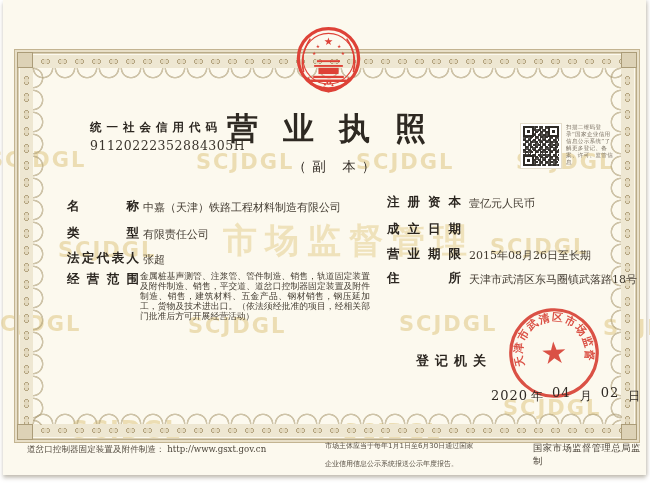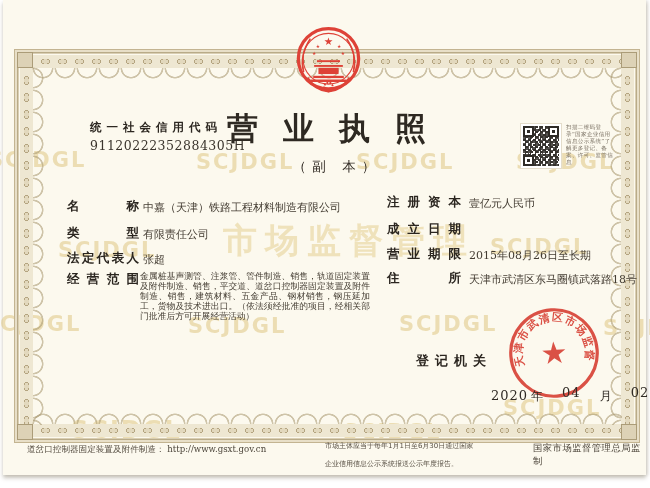--- a/index.html
+++ b/index.html
@@ -65,21 +65,21 @@
   .flabel{position:absolute;width:72px;font-size:12.5px;font-weight:bold;color:#2b2620;}
   .fvalue{position:absolute;font-size:11px;color:#433c32;font-family:"DejaVu Serif",serif;}
   .justify{display:flex;justify-content:space-between;}
   .scope-val{width:230px;font-size:8.8px;line-height:10px;text-align:justify;}
   
   .reg-label{position:absolute;left:413px;top:352px;width:70px;font-size:13px;font-weight:bold;color:#2b2620;}
   .seal{position:absolute;left:504px;top:306px;width:94px;height:94px;opacity:.88;transform:rotate(-4deg);}
   .dateline{position:absolute;left:488px;top:388px;font-size:13px;color:#2f2a24;
       font-family:"DejaVu Serif",serif;white-space:nowrap;}
   .dateline .num{letter-spacing:1px;}
-  .dateline .stamp{position:relative;top:-3px;margin:0 16px;}
+  .dateline .stamp{position:relative;top:-3px;margin:0 6px;}
   .dateline .unit{font-size:12px;margin:0 3px;font-family:"DejaVu Sans",sans-serif;}
   
   .foot-left{position:absolute;left:24px;top:444px;font-size:8.6px;color:#574f43;}
   .foot-left .url{font-family:"DejaVu Serif",serif;color:#4c453a;margin-top:8px;}
   .foot-mid{position:absolute;left:322px;top:437px;width:152px;font-size:7px;line-height:18px;color:#574f43;}
   .foot-right{position:absolute;left:530px;top:442px;font-size:9.3px;color:#4c453a;letter-spacing:.5px;}
 </style>
 </head>
 <body>
 

